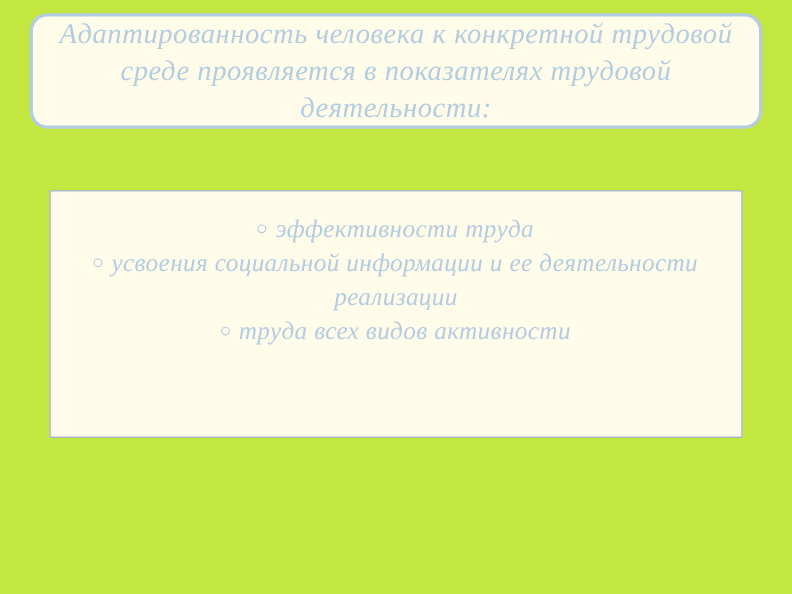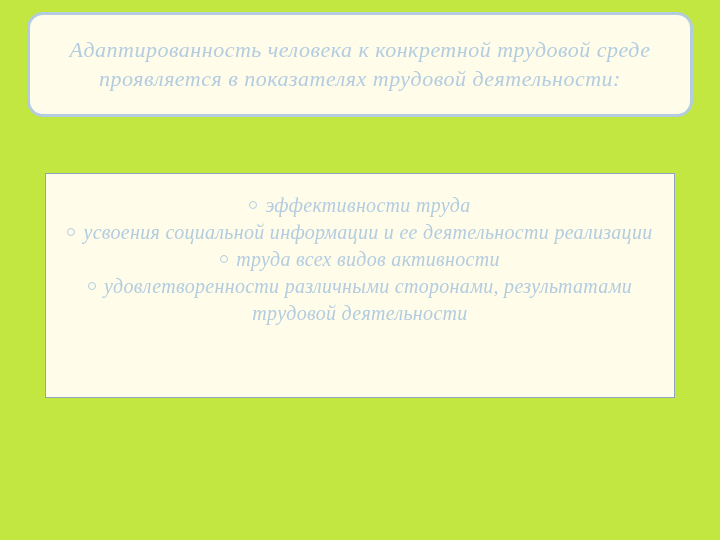--- a/index.html
+++ b/index.html
@@ -16,21 +16,21 @@
       background: #fffdea;
       border: 3px solid #b3cce0;
       border-radius: 16px;
       display: flex;
       align-items: center;
       justify-content: center;
       padding: 10px 20px;
     }
     .header-text {
       color: #b3cce0;
-      font-size: 22px;
+      font-size: 26px;
       text-align: center;
       line-height: 1.3;
       font-style: italic;
       letter-spacing: 0.5px;
     }
     .content-box {
       margin: 56px 45px 0 45px;
       height: 225px;
       background: #fffdea;
       border: 1px solid #92a5c0;
@@ -39,21 +39,21 @@
       align-items: flex-start;
       justify-content: center;
     }
     .content-list {
       list-style: none;
       text-align: center;
       width: 100%;
     }
     .content-list li {
       color: #b3cce0;
-      font-size: 20px;
+      font-size: 23px;
       font-style: italic;
       line-height: 1.35;
       letter-spacing: 0.3px;
       display: block;
       margin: 0;
     }
     .bullet {
       display: inline-block;
       width: 8px;
       height: 8px;
@@ -70,15 +70,14 @@
 
 <div class="header-box">
   <div class="header-text">Адаптированность человека к конкретной трудовой среде проявляется в показателях трудовой деятельности:</div>
 </div>
 
 <div class="content-box">
   <ul class="content-list">
     <li><span class="bullet"></span><span>эффективности труда</span></li>
     <li><span class="bullet"></span><span>усвоения социальной информации и ее деятельности реализации</span></li>
     <li><span class="bullet"></span><span>труда всех видов активности</span></li>
-    <li><span class="bullet"></span><span>удовлетворенности различными сторонами, результатами трудовой деятельности</span></li>
   </ul>
 </div>
 
 </body></html>

